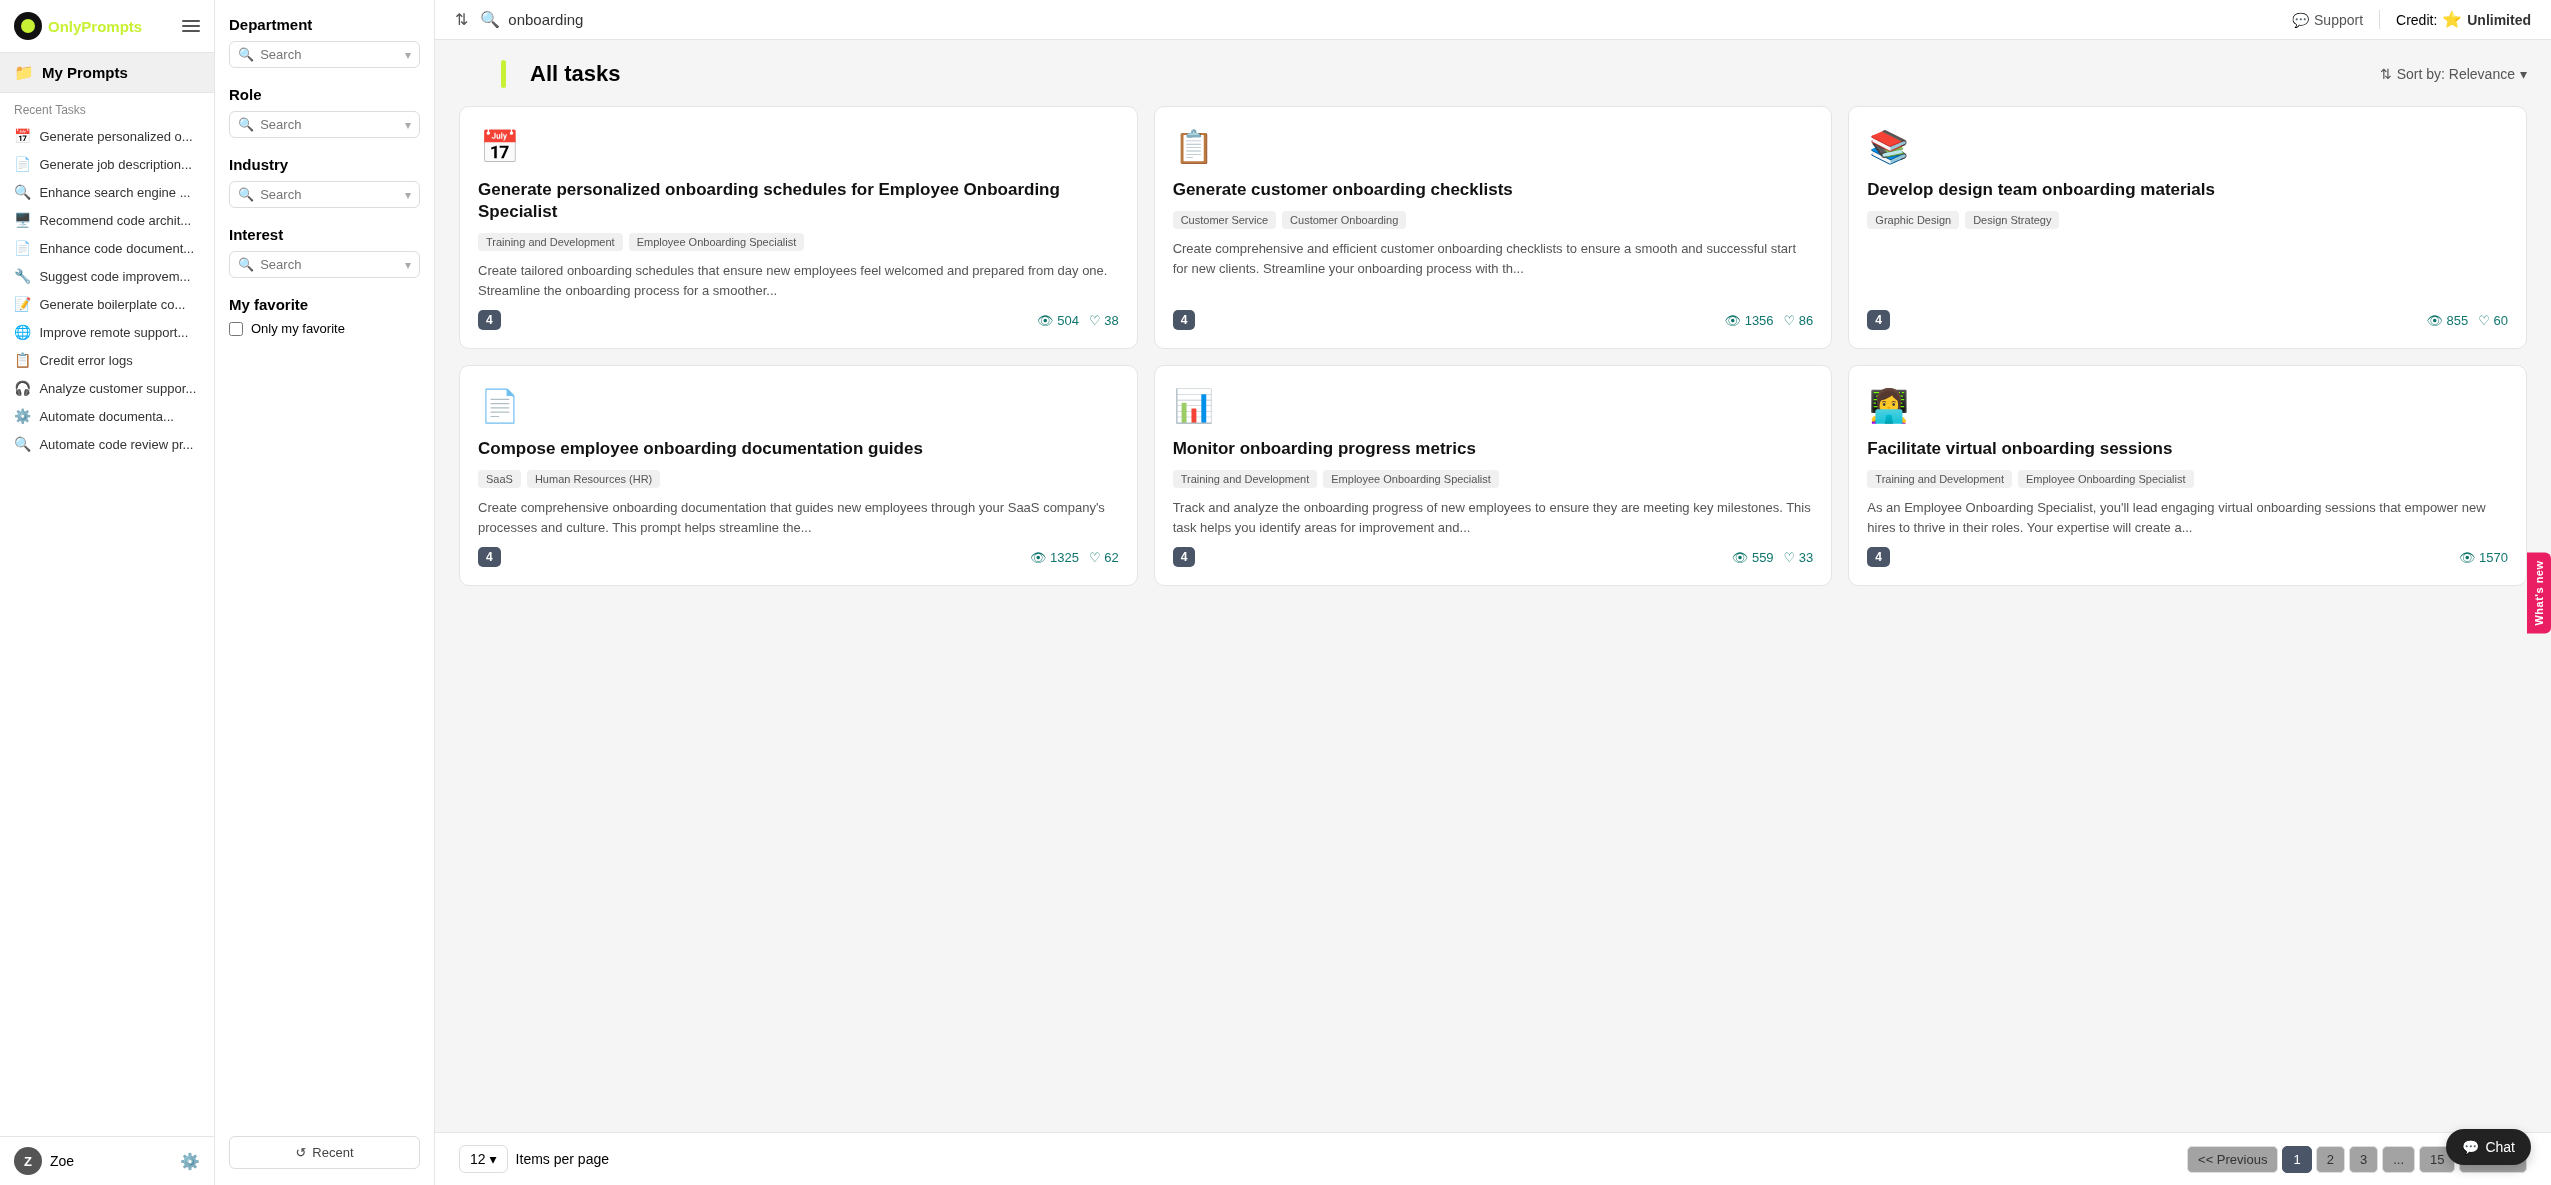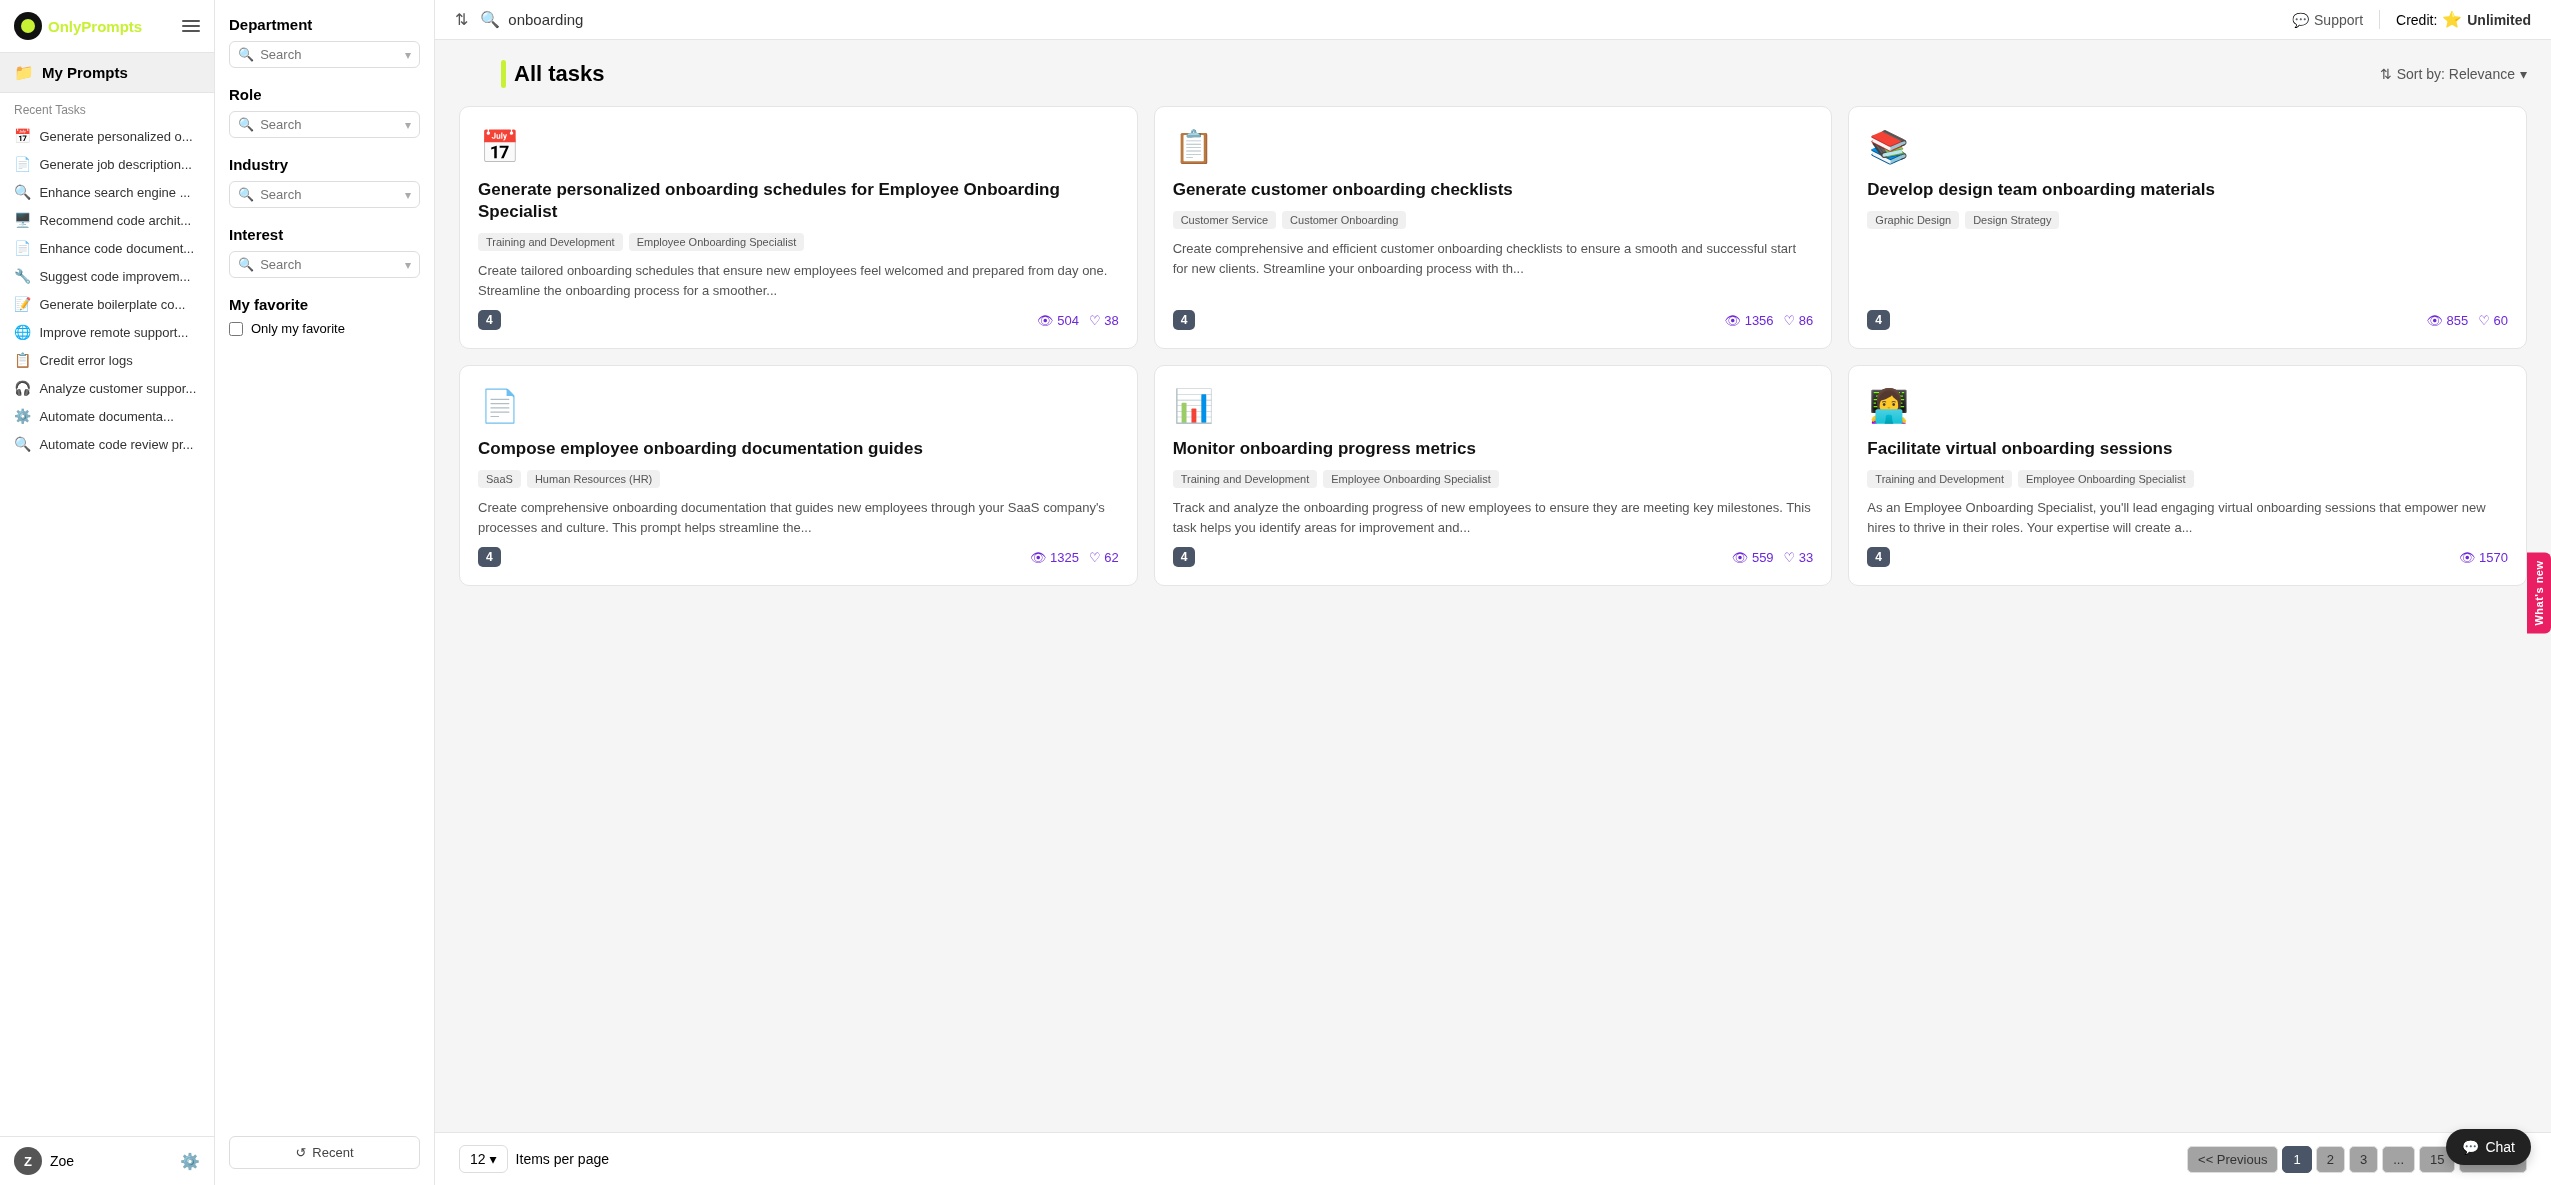--- a/index.html
+++ b/index.html
@@ -148,21 +148,21 @@
       overflow-y: auto;
       padding: 20px 24px;
       background: #f5f5f5;
     }
 
     .all-tasks-header {
       display: flex; align-items: center; justify-content: space-between;
       margin-bottom: 18px;
     }
     .all-tasks-title {
-      display: flex; align-items: center; gap: 8px;
+      display: flex; align-items: center; gap: 24px;
       font-size: 22px; font-weight: 700; padding-left: 42px;
     }
     .green-bar { width: 5px; height: 28px; background: #c8f135; border-radius: 3px; }
     .sort-relevance { display: flex; align-items: center; gap: 5px; font-size: 14px; color: #555; cursor: pointer; }
 
     
     .cards-grid {
       display: grid;
       grid-template-columns: repeat(3, 1fr);
       gap: 16px;
@@ -195,21 +195,21 @@
       margin-top: auto;
     }
     .card-level {
       background: #4a5568;
       color: #fff;
       border-radius: 5px;
       padding: 3px 8px;
       font-size: 12px;
       font-weight: 600;
     }
-    .card-stats { display: flex; align-items: flex-end; gap: 10px; font-size: 13px; color: #6d28d9; }
+    .card-stats { display: flex; align-items: flex-end; gap: 10px; font-size: 13px; color: #0f766e; }
     .stat { display: flex; align-items: center; gap: 3px; }
 
     
     .pagination-bar {
       display: flex; align-items: center; justify-content: space-between;
       padding: 12px 24px;
       background: #fff;
       border-top: 1px solid #e5e5e5;
     }
     .items-per-page { display: flex; align-items: center; gap: 8px; font-size: 14px; }

